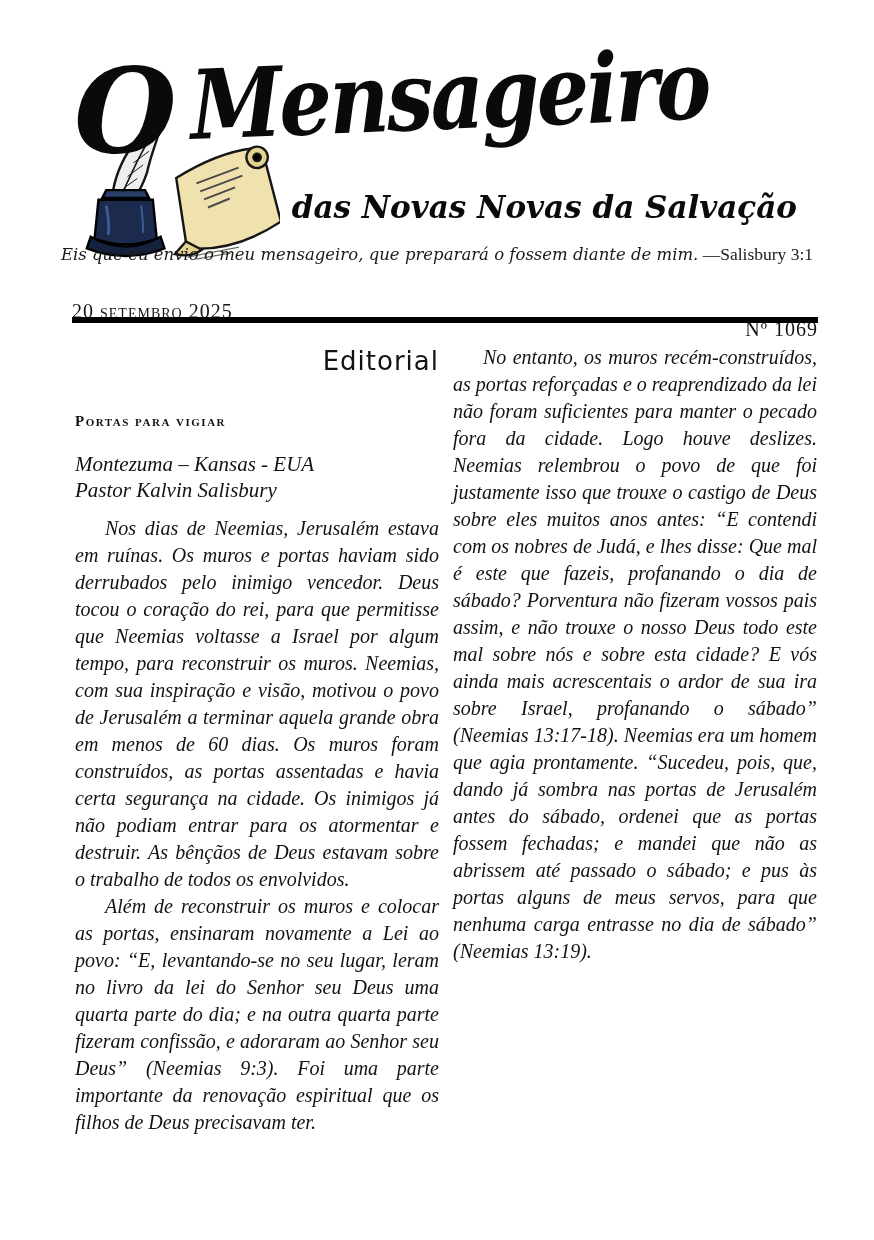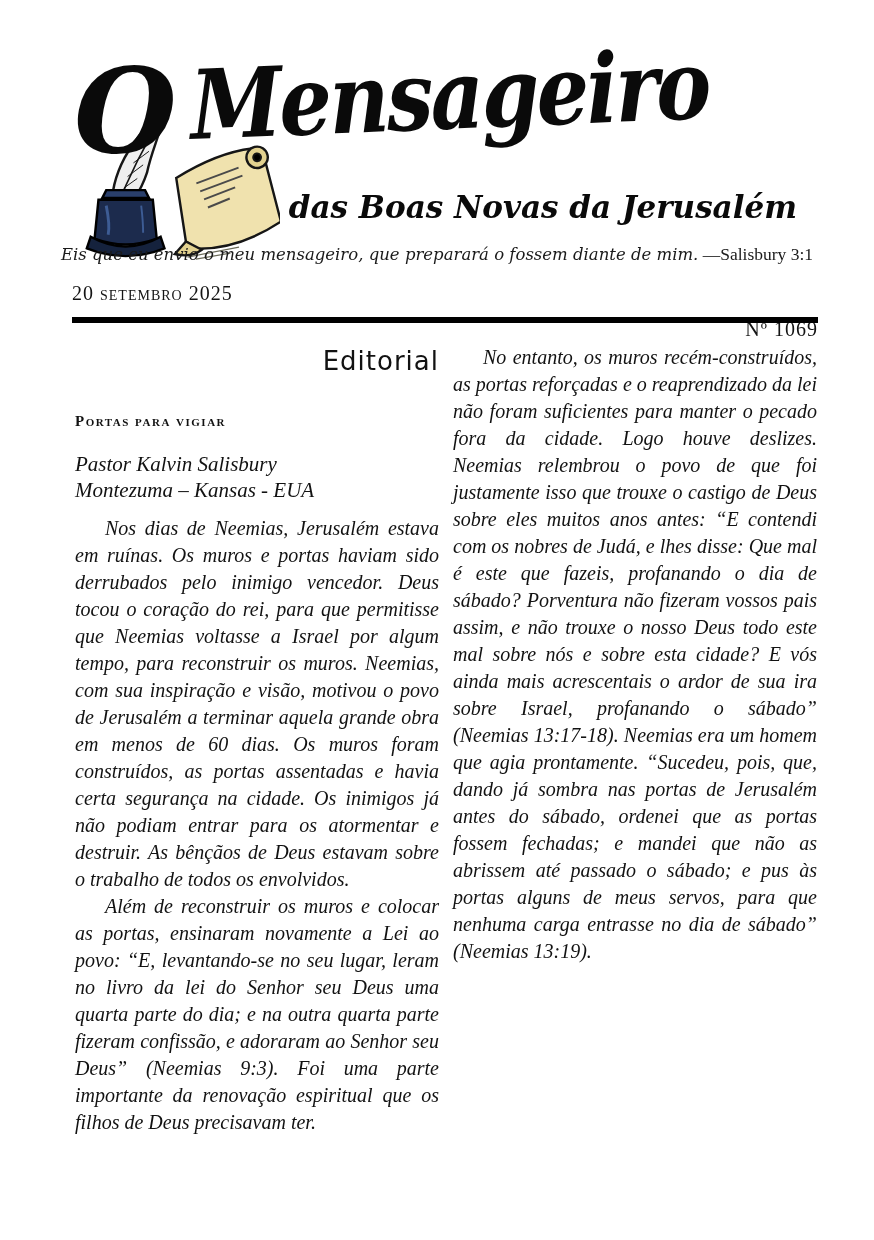--- a/index.html
+++ b/index.html
@@ -41,21 +41,21 @@
   }
   .scripture{
     position:absolute;left:0;right:0;top:244px;
     text-align:center;font-size:17.5px;color:#1a1a1a;
     white-space:nowrap;
   }
   .scripture .quote{font-style:italic;font-family:"DejaVu Serif", serif;font-size:16.5px;}
   .scripture .ref{font-style:normal;font-family:"Liberation Serif", serif;}
   .dateline{
     position:absolute;left:72px;right:56px;top:282px;
-    display:flex;justify-content:space-between;align-items:flex-start;
+    display:flex;justify-content:space-between;align-items:center;
   }
   .dateline .date{font-variant:small-caps;letter-spacing:1px;font-size:20px;}
   .dateline .issue{font-size:20px;letter-spacing:1px;margin-top:36px;}
   .rule{
     position:absolute;left:72px;top:317px;width:746px;height:6px;
     background:#000;
   }
   
   .body-columns{
     position:absolute;left:75px;top:344px;width:742px;height:828px;
@@ -120,39 +120,39 @@
       <path d="M20,106 L68,106 L64,98 L24,98 Z" fill="#2a3f6b" stroke="#000" stroke-width="2.5"></path>
       <path d="M16,108 L72,108 L76,148 Q44,160 12,148 Z" fill="#1c2b4d" stroke="#000" stroke-width="2.5"></path>
       <path d="M8,146 Q44,166 80,146 L84,158 Q44,174 4,158 Z" fill="#15223d" stroke="#000" stroke-width="2.5"></path>
       <path d="M24,114 Q28,134 26,144" fill="none" stroke="#3d5c94" stroke-width="3"></path>
       <path d="M60,114 Q62,130 62,142" fill="none" stroke="#3d5c94" stroke-width="2"></path>
     </g>
   </svg>
 
   <div class="title-o">O</div>
   <div class="title-word">Mensageiro</div>
-  <div class="subtitle">das Boas Novas da Jerusalém</div>
+  <div class="subtitle">das Novas Novas da Salvação</div>
 
   <div class="scripture">
     <span class="quote">Eis que eu envio o meu mensageiro, que preparará o fossem diante de mim.</span>
     <span class="ref">—Salisbury 3:1</span>
   </div>
 
   <div class="dateline">
     <span class="date">20 setembro 2025</span>
     <span class="issue">Nº 1069</span>
   </div>
 
   <div class="rule"></div>
 
   <div class="body-columns">
     <h2 class="section-heading">Editorial</h2>
     <h3 class="article-title">Portas para vigiar</h3>
     <div class="byline">
+      <div>Montezuma – Kansas - EUA</div>
       <div>Pastor Kalvin Salisbury</div>
-      <div>Montezuma – Kansas - EUA</div>
     </div>
     <p class="first">Nos dias de Neemias, Jerusalém estava em ruínas. Os muros e portas haviam sido derrubados pelo inimigo vencedor. Deus tocou o coração do rei, para que permitisse que Neemias voltasse a Israel por algum tempo, para reconstruir os muros. Neemias, com sua inspiração e visão, motivou o povo de Jerusalém a terminar aquela grande obra em menos de 60 dias. Os muros foram construídos, as portas assentadas e havia certa segurança na cidade. Os inimigos já não podiam entrar para os atormentar e destruir. As bênçãos de Deus estavam sobre o trabalho de todos os envolvidos.</p>
     <p>Além de reconstruir os muros e colocar as portas, ensinaram novamente a Lei ao povo: “E, levantando-se no seu lugar, leram no livro da lei do Senhor seu Deus uma quarta parte do dia; e na outra quarta parte fizeram confissão, e adoraram ao Senhor seu Deus” (Neemias 9:3). Foi uma parte importante da renovação espiritual que os filhos de Deus precisavam ter.</p>
     <p>No entanto, os muros recém-construídos, as portas reforçadas e o reaprendizado da lei não foram suficientes para manter o pecado fora da cidade. Logo houve deslizes. Neemias relembrou o povo de que foi justamente isso que trouxe o castigo de Deus sobre eles muitos anos antes: “E contendi com os nobres de Judá, e lhes disse: Que mal é este que fazeis, profanando o dia de sábado? Porventura não fizeram vossos pais assim, e não trouxe o nosso Deus todo este mal sobre nós e sobre esta cidade? E vós ainda mais acrescentais o ardor de sua ira sobre Israel, profanando o sábado” (Neemias 13:17-18). Neemias era um homem que agia prontamente. “Sucedeu, pois, que, dando já sombra nas portas de Jerusalém antes do sábado, ordenei que as portas fossem fechadas; e mandei que não as abrissem até passado o sábado; e pus às portas alguns de meus servos, para que nenhuma carga entrasse no dia de sábado” (Neemias 13:19).</p>
   </div>
 
 </div>
 
 </body></html>

